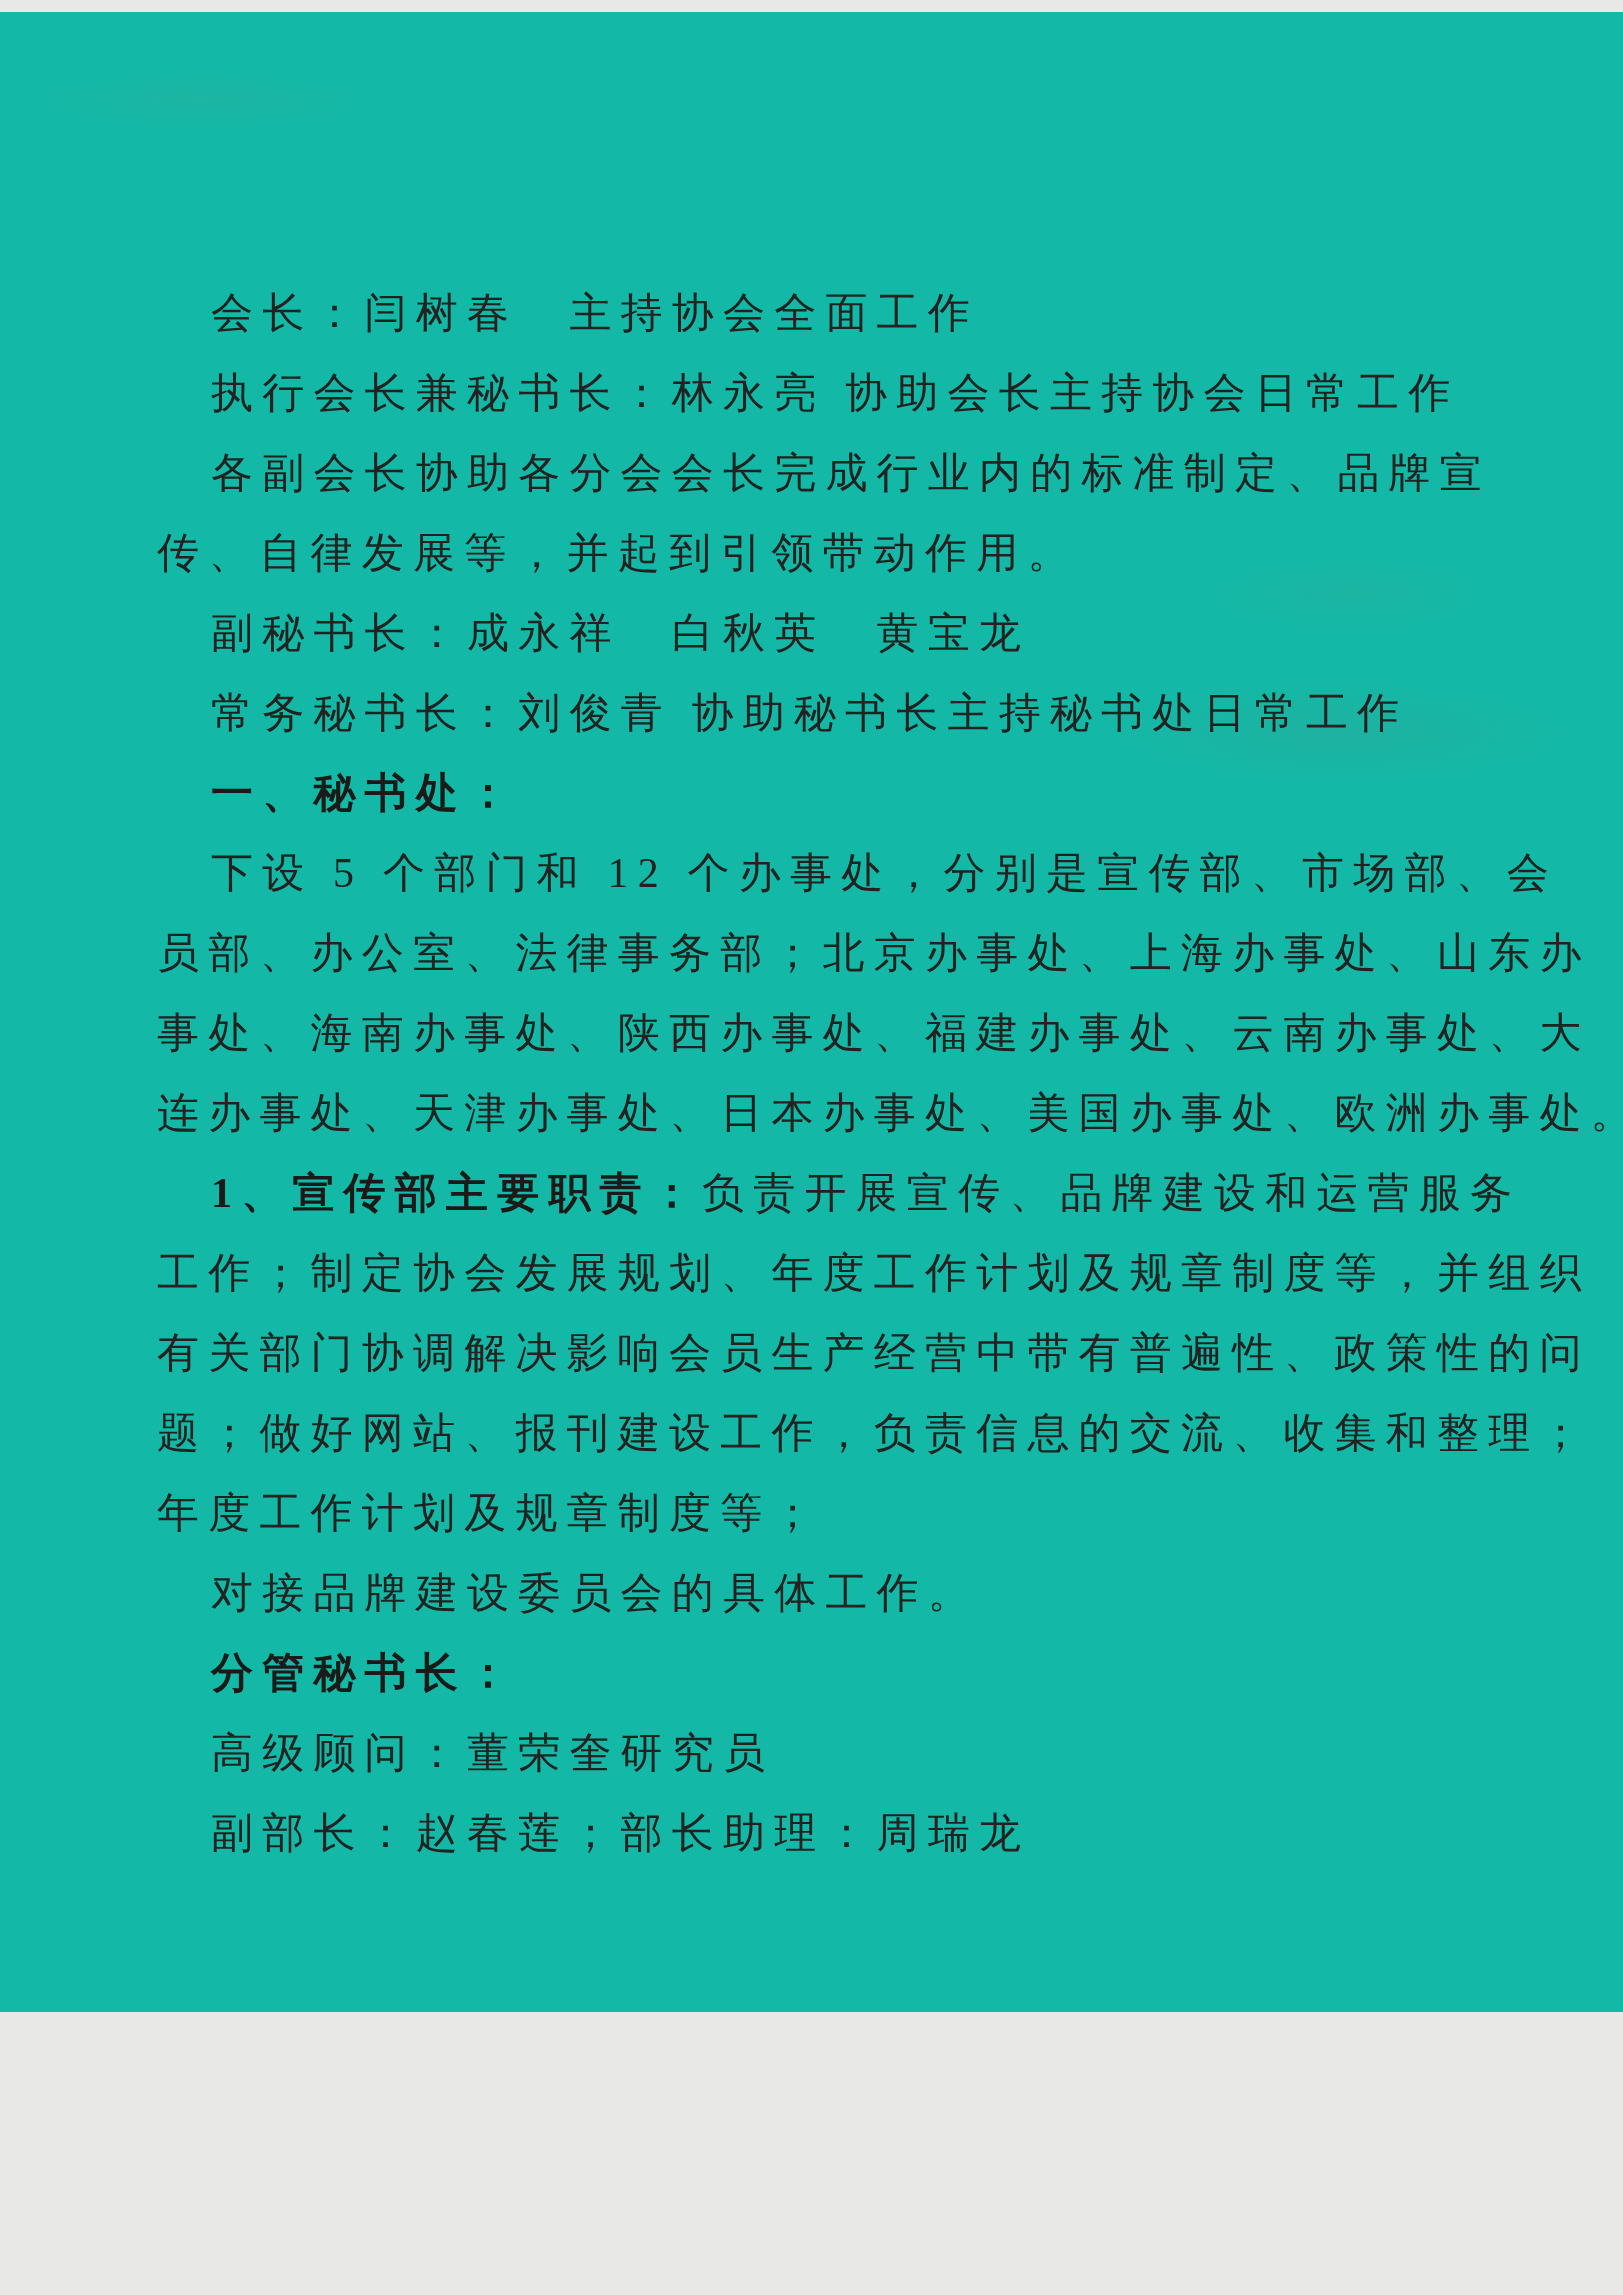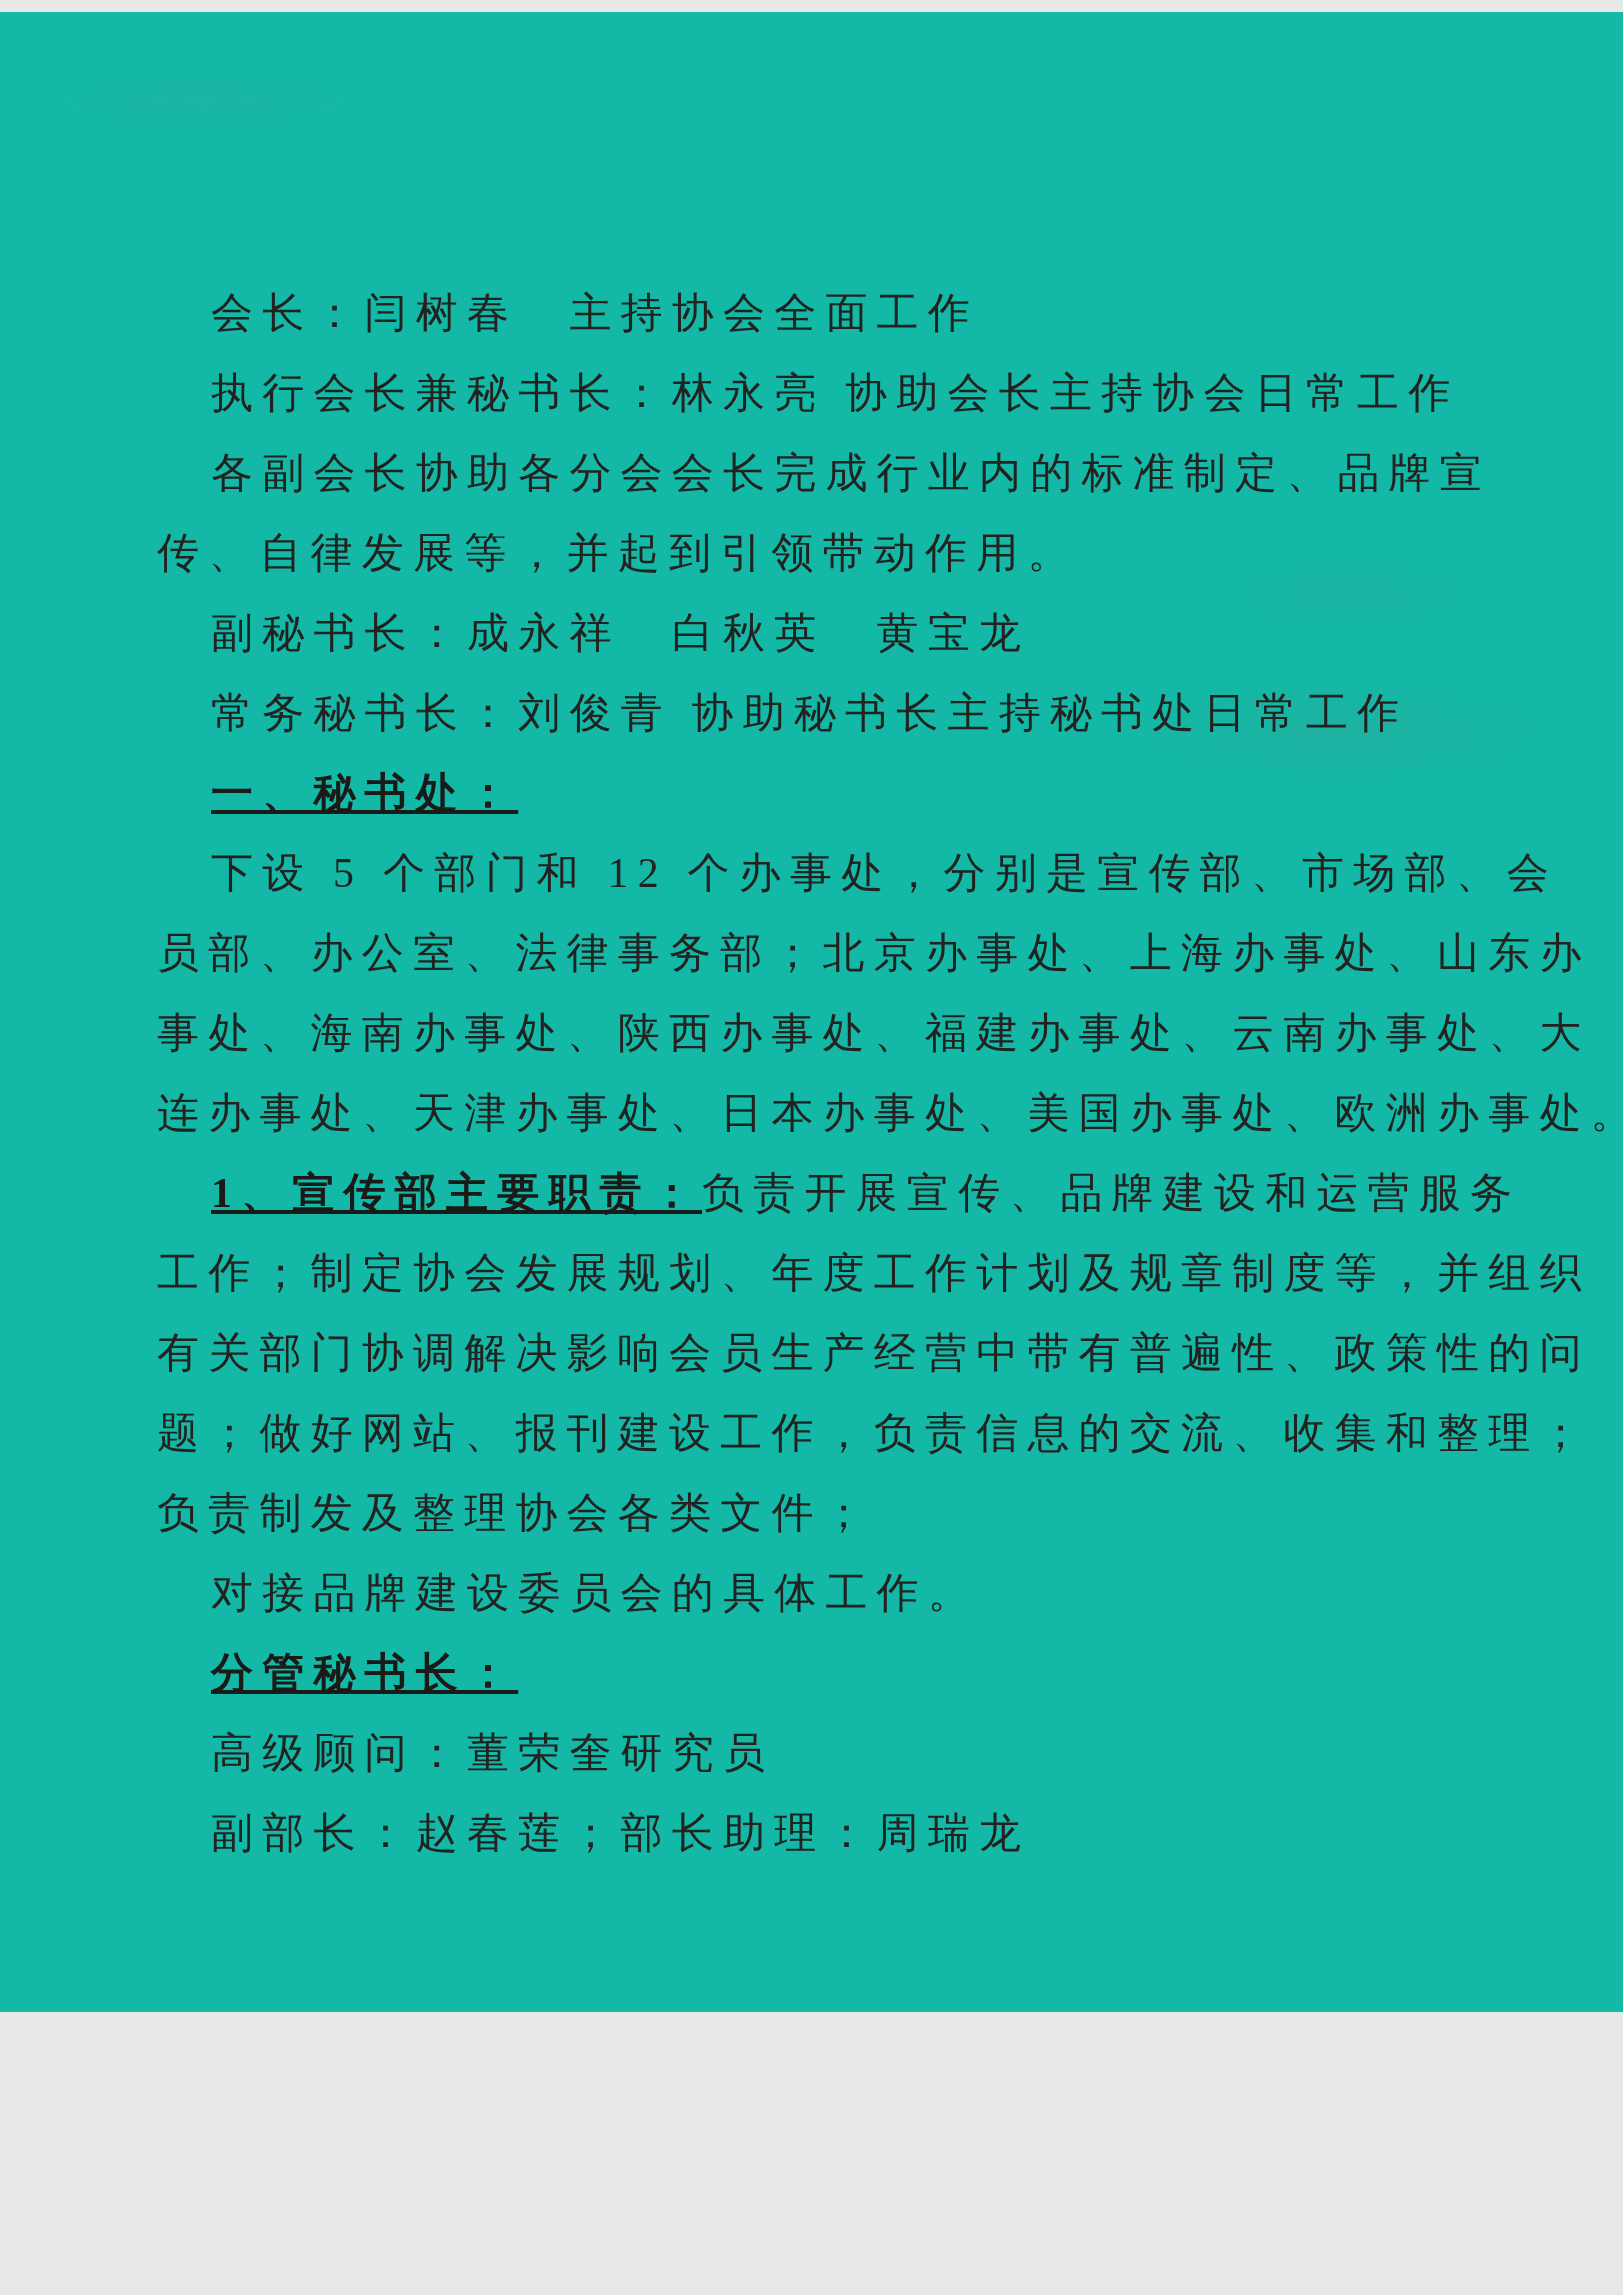--- a/index.html
+++ b/index.html
@@ -47,21 +47,20 @@
     letter-spacing: 9.2px;
     color: #222220;
     white-space: nowrap;
   }
   .doc-line.indent {
     text-indent: 54px;
   }
   .doc-line .bold {
     font-weight: 700;
     color: #1a1a18;
-    text-decoration: underline;
   }
   .page-footer {
     position: absolute;
     left: 0;
     top: 2047px;
     width: 1623px;
     text-align: center;
   }
   .page-number {
     font-size: 30px;
@@ -87,21 +86,21 @@
       <div class="doc-line indent"><span class="regular">常务秘书长：刘俊青 协助秘书长主持秘书处日常工作</span></div>
       <div class="doc-line indent"><span class="bold">一、秘书处：</span></div>
       <div class="doc-line indent"><span class="regular">下设 5 个部门和 12 个办事处，分别是宣传部、市场部、会</span></div>
       <div class="doc-line"><span class="regular">员部、办公室、法律事务部；北京办事处、上海办事处、山东办</span></div>
       <div class="doc-line"><span class="regular">事处、海南办事处、陕西办事处、福建办事处、云南办事处、大</span></div>
       <div class="doc-line"><span class="regular">连办事处、天津办事处、日本办事处、美国办事处、欧洲办事处。</span></div>
       <div class="doc-line indent"><span class="bold">1、宣传部主要职责：</span><span class="regular">负责开展宣传、品牌建设和运营服务</span></div>
       <div class="doc-line"><span class="regular">工作；制定协会发展规划、年度工作计划及规章制度等，并组织</span></div>
       <div class="doc-line"><span class="regular">有关部门协调解决影响会员生产经营中带有普遍性、政策性的问</span></div>
       <div class="doc-line"><span class="regular">题；做好网站、报刊建设工作，负责信息的交流、收集和整理；</span></div>
-      <div class="doc-line"><span class="regular">负责制发及整理协会各类文件；</span></div>
+      <div class="doc-line"><span class="regular">年度工作计划及规章制度等；</span></div>
       <div class="doc-line indent"><span class="regular">对接品牌建设委员会的具体工作。</span></div>
       <div class="doc-line indent"><span class="bold">分管秘书长：</span></div>
       <div class="doc-line indent"><span class="regular">高级顾问：董荣奎研究员</span></div>
       <div class="doc-line indent"><span class="regular">副部长：赵春莲；部长助理：周瑞龙</span></div>
     </main>
 
   <footer class="page-footer">
     <span class="page-number">- 2 -</span>
   </footer>
 </div>

